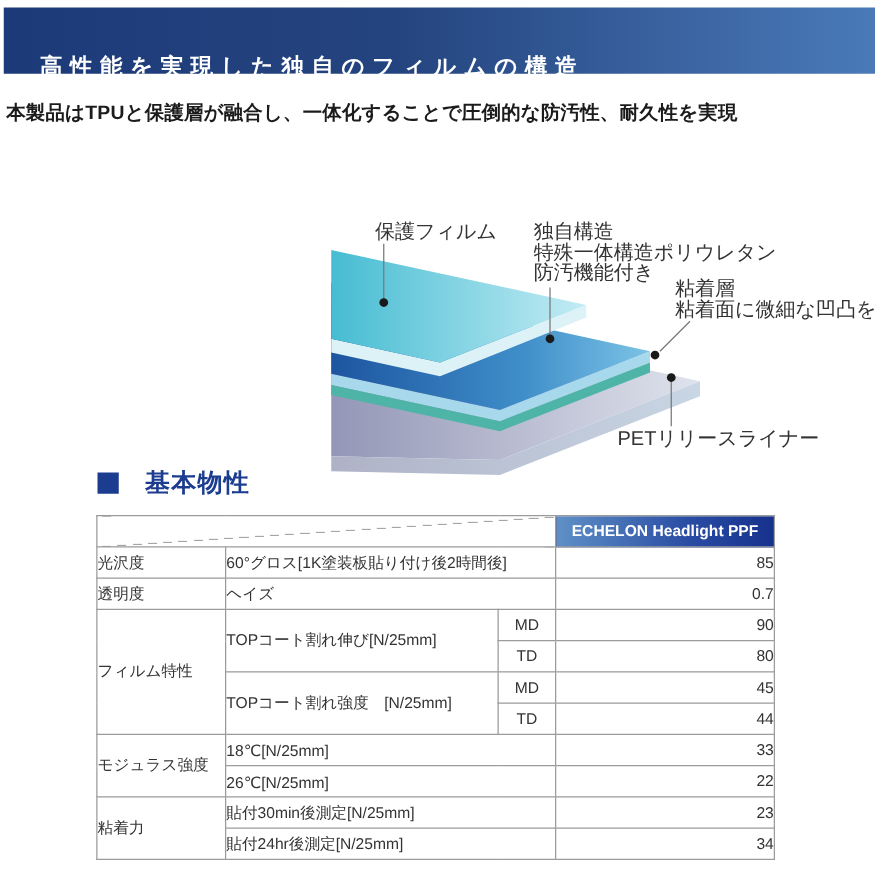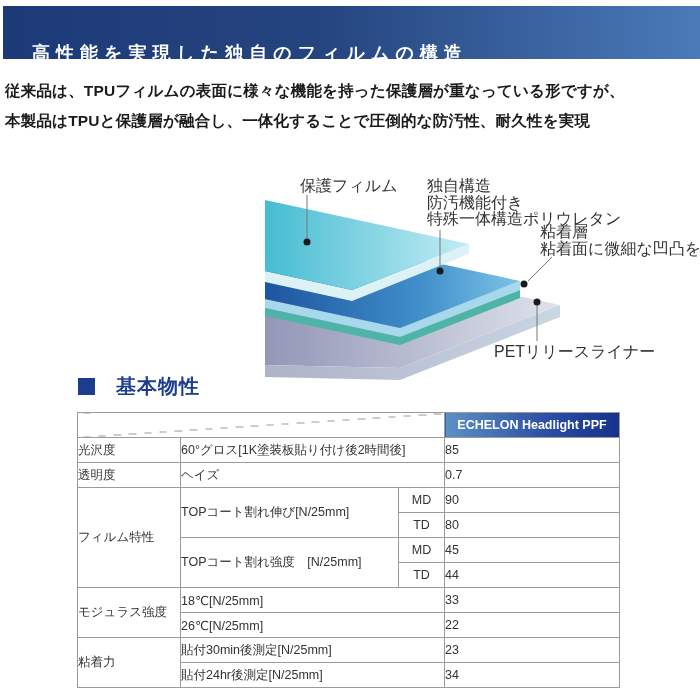--- a/index.html
+++ b/index.html
@@ -31,33 +31,32 @@
   .spec-table-wrap{position:absolute;left:77px;top:412px;}
   table.spec{border-collapse:collapse;table-layout:fixed;width:542px;font-size:12.5px;color:#333;}
   table.spec td,table.spec th{border:1px solid #9b9b9b;height:25px;padding:0;box-sizing:border-box;}
   td.diag{background-image:linear-gradient(to bottom right,
         transparent 49.6%,#999 49.6%,#999 50.6%,transparent 50.6%);}
   th.prod{background:linear-gradient(90deg,#5e90c6 0%,#2a4da4 60%,#16318c 100%);
         color:#fff;font-weight:bold;font-size:12.5px;text-align:center;}
   td.cat{padding-left:10px;text-align:left;}
   td.test{padding-left:12px;text-align:left;}
   td.dir{text-align:center;}
-  td.val{text-align:left;}
+  td.val{text-align:right;}
 </style>
 </head>
 <body>
 
 <div id="page">
 
   <div class="title-bar">
     <span>高性能を実現した独自のフィルムの構造</span>
   </div>
 
   <div class="intro">
-    <div>従来品は、TPUフィルムの表面に様々な機能を持った保護層が重なっている形ですが、</div>
     <div>本製品はTPUと保護層が融合し、一体化することで圧倒的な防汚性、耐久性を実現</div>
   </div>
 
   <div class="diagram">
     <svg width="700" height="212" viewBox="0 0 700 212">
       <defs>
         <linearGradient id="gCyan" x1="0" y1="0" x2="1" y2="0">
           <stop offset="0" stop-color="#46bcd2"></stop>
             <stop offset="1" stop-color="#c3ecf4"></stop>
         </linearGradient>
@@ -103,22 +102,22 @@
         <circle cx="440" cy="101" r="3.5"></circle>
         <circle cx="524" cy="114" r="3.5"></circle>
         <circle cx="537" cy="132" r="3.5"></circle>
       </g>
     </svg>
 
     <div class="dlabel" style="left:300px;top:8px;">保護フィルム</div>
 
     <div class="dlabel" style="left:427px;top:8px;">
       <div>独自構造</div>
+      <div>特殊一体構造ポリウレタン</div>
       <div>防汚機能付き</div>
-      <div>特殊一体構造ポリウレタン</div>
     </div>
 
     <div class="dlabel" style="left:540px;top:54px;">
       <div>粘着層</div>
       <div>粘着面に微細な凹凸を形成</div>
     </div>
 
     <div class="dlabel" style="left:494px;top:174px;">PETリリースライナー</div>
   </div>
 

